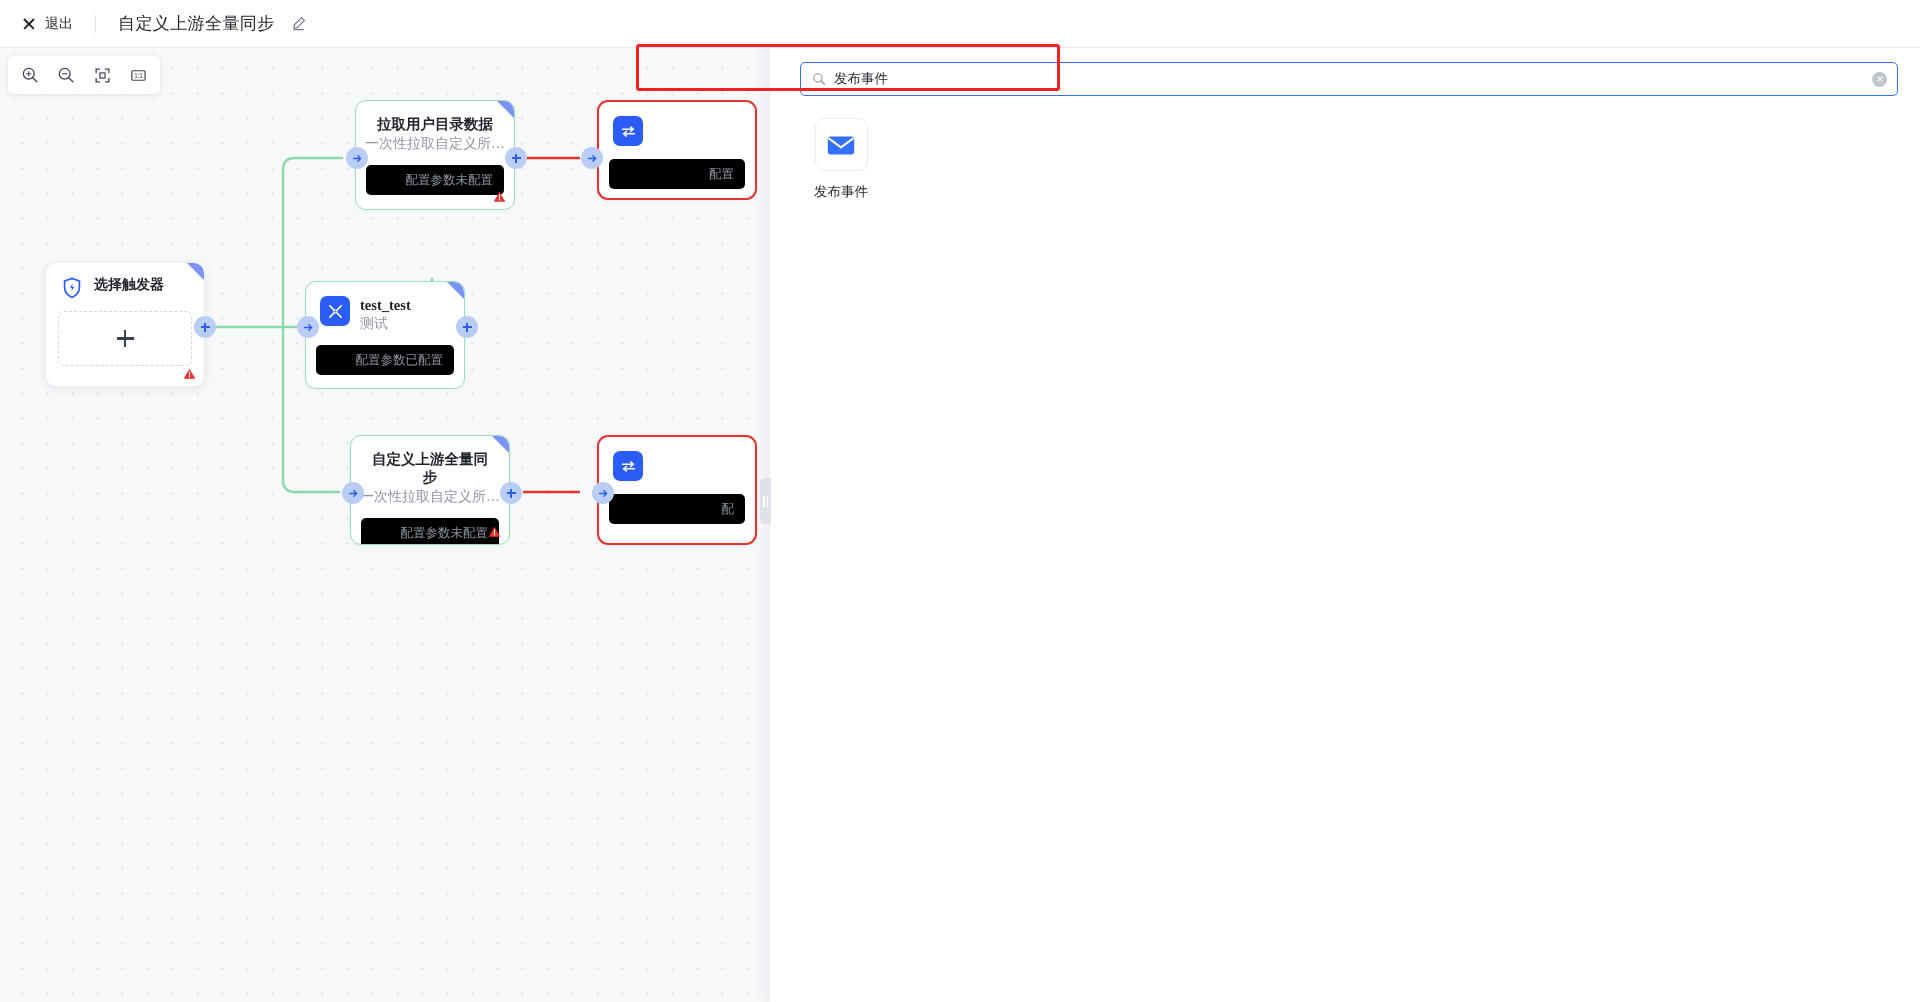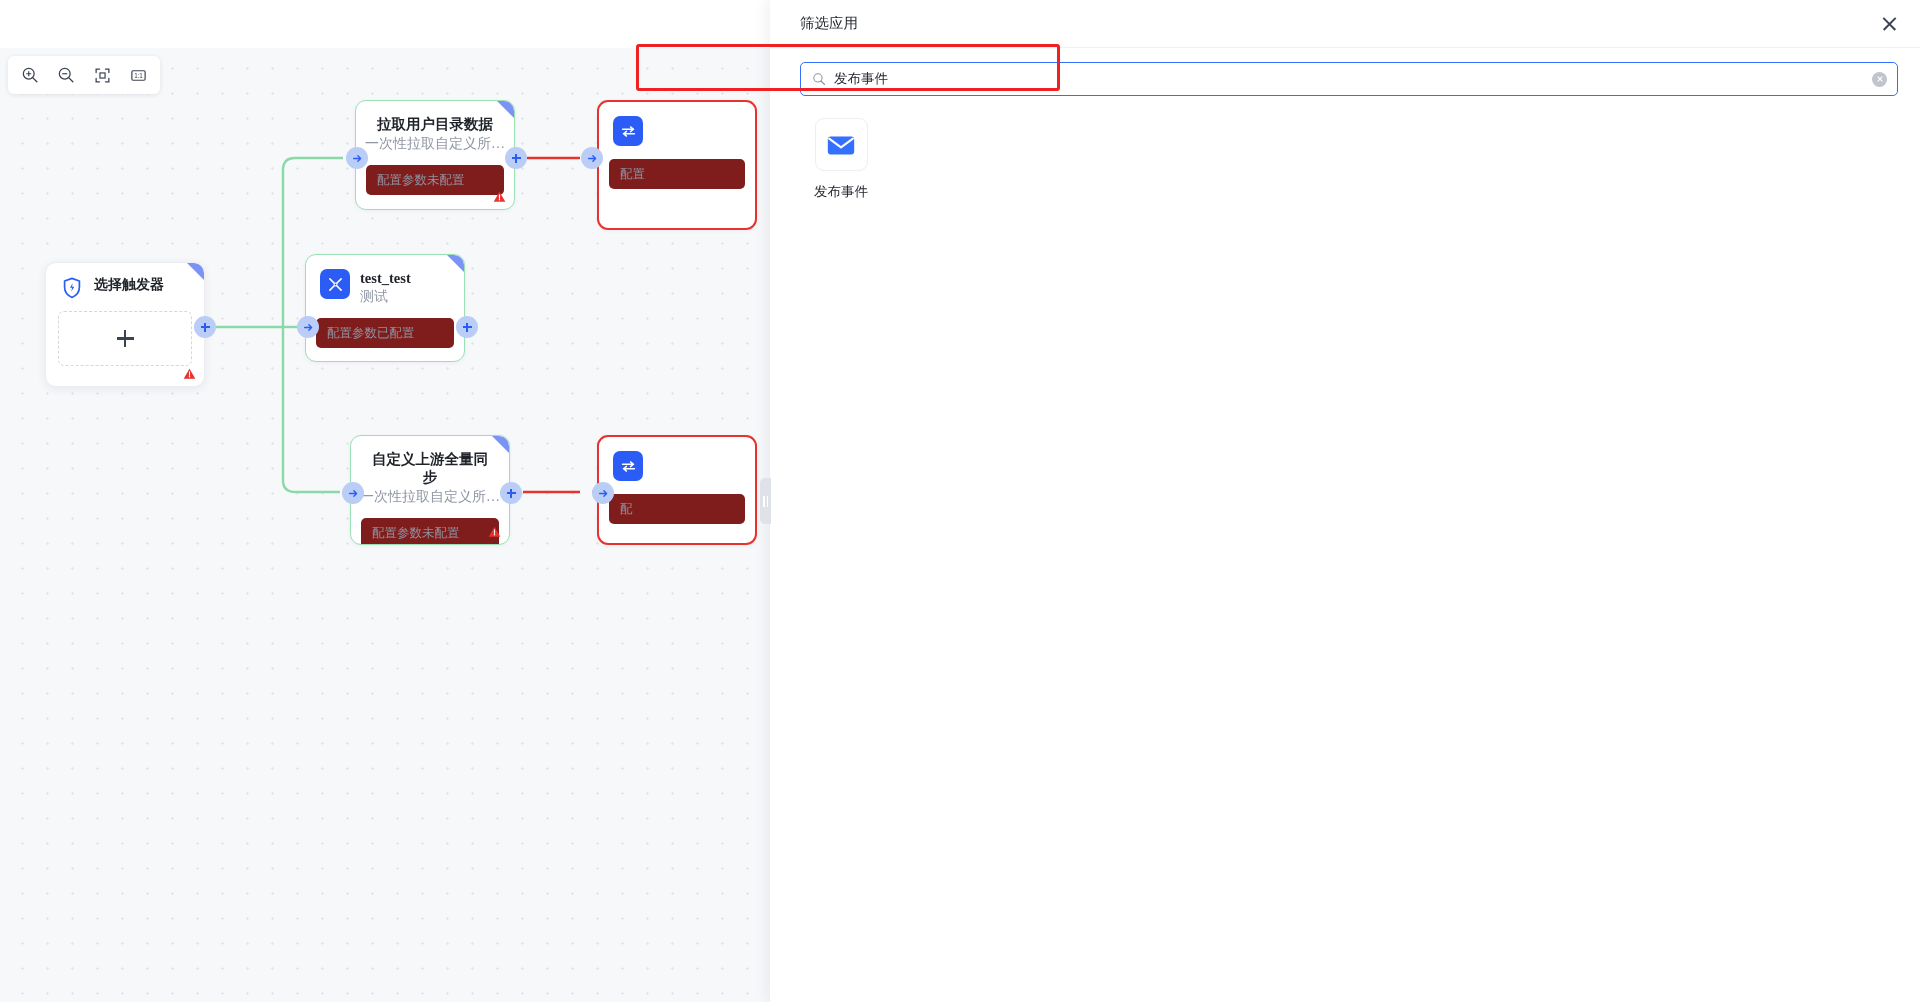--- a/index.html
+++ b/index.html
@@ -72,22 +72,22 @@
   }
   .node-head { padding: 14px 14px 0 14px; display: flex; align-items: flex-start; gap: 10px; }
   .node-head.centered { justify-content: center; text-align: center; flex-direction: column; align-items: center; gap: 2px; }
   .node-icon { width: 30px; height: 30px; border-radius: 7px; background: #2b5cf6;
                display: flex; align-items: center; justify-content: center; flex: none; }
   .node-title { font-size: 14.5px; color: #1f2329; font-weight: 700; line-height: 18px; }
   .node-sub   { font-size: 14px; color: #9097a3; line-height: 17px;
                 max-width: 160px; overflow: hidden; white-space: nowrap; text-overflow: ellipsis; }
   .node-texts { display: flex; flex-direction: column; gap: 1px; }
   .node-param {
-    margin: 13px 10px 0 10px; background: #7f1d1d; border-radius: 5px;
-    height: 30px; display: flex; align-items: center; justify-content: flex-start;
+    margin: 13px 10px 0 10px; background: #000000; border-radius: 5px;
+    height: 30px; display: flex; align-items: center; justify-content: flex-end;
     padding: 0 11px;
   }
   .param-label  { font-size: 12.5px; color: #8d94a1; }
   .param-value  { font-size: 12.5px; color: #8d94a1; }
   .warn-tri { position: absolute; right: 8px; bottom: 6px; width: 13px; height: 12px; }
 
   
   .trigger-node { width: 160px; height: 125px; }
   .trigger-head { display: flex; gap: 10px; padding: 13px 0 0 14px; }
   .trigger-title { font-size: 14px; color: #1f2329; font-weight: 600; }
@@ -173,20 +173,35 @@
   .annot {
     position: absolute; border: 3px solid #ee2222; border-radius: 3px;
     pointer-events: none; z-index: 60;
   }
 </style>
 </head>
 <body>
 
 <div id="app">
 
+  <div class="header">
+    <div class="exit-btn">
+      <span class="exit-x"></span>
+      <span class="exit-label">退出</span>
+    </div>
+    <div class="head-divider"></div>
+    <div class="flow-title">自定义上游全量同步</div>
+    <div class="edit-pencil">
+      <svg width="15" height="15" viewBox="0 0 16 16">
+        <path d="M11.2 1.8l3 3-7.6 7.6-3.6.6.6-3.6z" fill="none" stroke="#4a5costume"></path>
+        <path d="M11.2 1.8l3 3-7.6 7.6-3.6.6.6-3.6z" fill="none" stroke="#5b6372" stroke-width="1.1"></path>
+        <path d="M2.4 14.6h11.4" stroke="#5b6372" stroke-width="1.1"></path>
+      </svg>
+    </div>
+  </div>
 
   <div class="canvas">
 
     <div class="zoom-toolbar">
       <div class="zoom-btn">
         <svg width="18" height="18" viewBox="0 0 20 20">
           <circle cx="8.6" cy="8.6" r="6" fill="none" stroke="#3c4250" stroke-width="1.4"></circle>
           <path d="M13.2 13.2l4.4 4.4" stroke="#3c4250" stroke-width="1.5" stroke-linecap="round"></path>
           <path d="M5.8 8.6h5.6M8.6 5.8v5.6" stroke="#3c4250" stroke-width="1.3"></path>
         </svg>
@@ -274,21 +289,21 @@
     </div>
     <div class="handle addh" style="left:505px; top:99px;">
       <span class="h-plus"></span>
     </div>
     <div class="handle" style="left:581px; top:99px;">
       <svg width="11" height="11" viewBox="0 0 12 12">
         <path d="M1.8 6h7.4M6.4 3.1L9.4 6l-3 2.9" fill="none" stroke="#2b5cf6" stroke-width="1.5" stroke-linecap="round" stroke-linejoin="round"></path>
       </svg>
     </div>
 
-    <div class="node ok" style="left:305px; top:206px; width:160px; height:108px;">
+    <div class="node ok" style="left:305px; top:233px; width:160px; height:108px;">
       <span class="corner-fold"></span>
       <div class="node-head">
         <span class="node-icon">
           <svg width="17" height="17" viewBox="0 0 20 20">
             <path d="M3.4 3.4l5.4 5.4M11.2 11.2l5.4 5.4" stroke="#fff" stroke-width="1.9" stroke-linecap="round"></path>
             <path d="M16.6 3.4l-5.4 5.4M8.8 11.2l-5.4 5.4" stroke="#fff" stroke-width="1.9" stroke-linecap="round"></path>
             <circle cx="10" cy="10" r="1.7" fill="#2b5cf6" stroke="#fff" stroke-width="1.2"></circle>
           </svg>
         </span>
         <span class="node-texts">
@@ -333,21 +348,21 @@
     </div>
     <div class="handle addh" style="left:500px; top:434px;">
       <span class="h-plus"></span>
     </div>
     <div class="handle" style="left:592px; top:434px;">
       <svg width="11" height="11" viewBox="0 0 12 12">
         <path d="M1.8 6h7.4M6.4 3.1L9.4 6l-3 2.9" fill="none" stroke="#2b5cf6" stroke-width="1.5" stroke-linecap="round" stroke-linejoin="round"></path>
       </svg>
     </div>
 
-    <div class="node err" style="left:597px; top:52px; width:160px; height:130px;">
+    <div class="node err" style="left:597px; top:52px; width:160px; height:100px;">
       <div class="node-head">
         <span class="node-icon">
           <svg width="17" height="17" viewBox="0 0 20 20">
             <path d="M3 7.4h13M12.4 4.6L15.8 7.4l-3.4 2.8" fill="none" stroke="#fff" stroke-width="1.7" stroke-linecap="round" stroke-linejoin="round"></path>
             <path d="M17 12.6H4M7.6 9.8L4.2 12.6l3.4 2.8" fill="none" stroke="#fff" stroke-width="1.7" stroke-linecap="round" stroke-linejoin="round"></path>
           </svg>
         </span>
       </div>
       <div class="node-param">
         <span class="param-label">配置</span>

